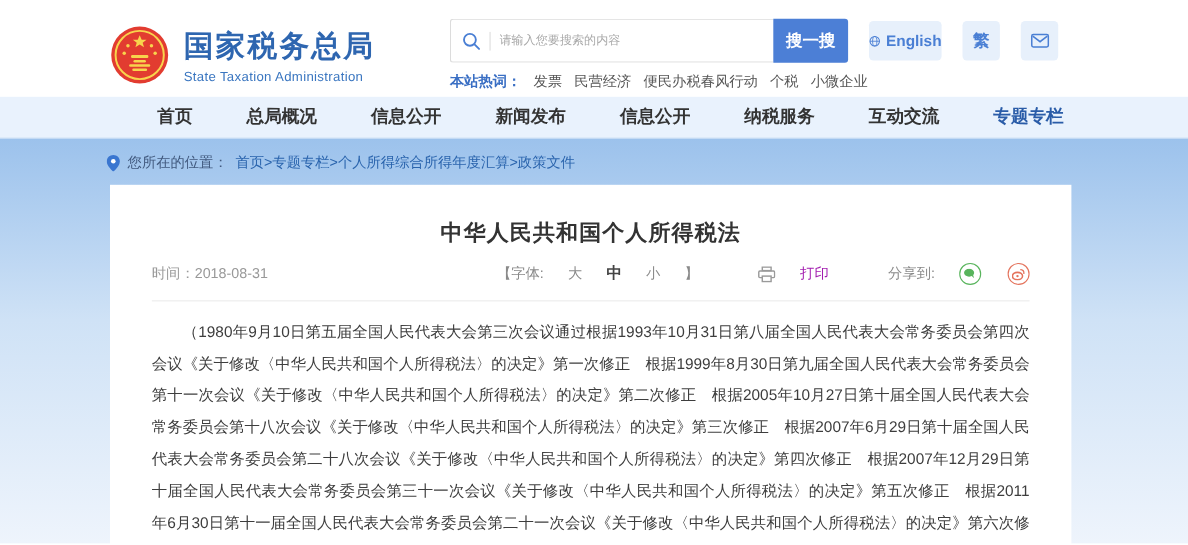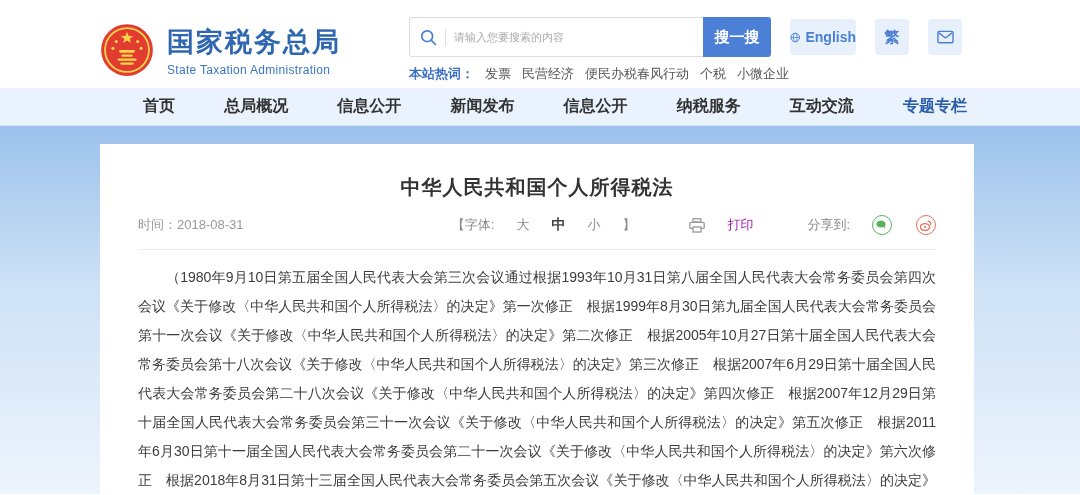--- a/index.html
+++ b/index.html
@@ -127,20 +127,28 @@
     <a class="nav-item">信息公开</a>
     <a class="nav-item">新闻发布</a>
     <a class="nav-item">信息公开</a>
     <a class="nav-item">纳税服务</a>
     <a class="nav-item">互动交流</a>
     <a class="nav-item active">专题专栏</a>
   </nav>
 
   <div class="content-bg">
 
+    <div class="breadcrumb">
+      <svg width="12" height="15" viewBox="0 0 12 15">
+        <path d="M6 0C2.7 0 0 2.6 0 5.8 0 10 6 15 6 15s6-5 6-9.2C12 2.6 9.3 0 6 0z" fill="#3a76d0"></path>
+        <circle cx="6" cy="5.6" r="2.1" fill="#fff"></circle>
+      </svg>
+      <span class="bc-label">您所在的位置：</span>
+      <a class="bc-path">首页&gt;专题专栏&gt;个人所得综合所得年度汇算&gt;政策文件</a>
+    </div>
 
     <div class="article-card">
       <h1 class="article-title">中华人民共和国个人所得税法</h1>
 
       <div class="meta-row">
         <div class="date-wrap">
           <span>时间：</span><span>2018-08-31</span>
         </div>
         <div class="tools">
           <span>【字体:</span>

